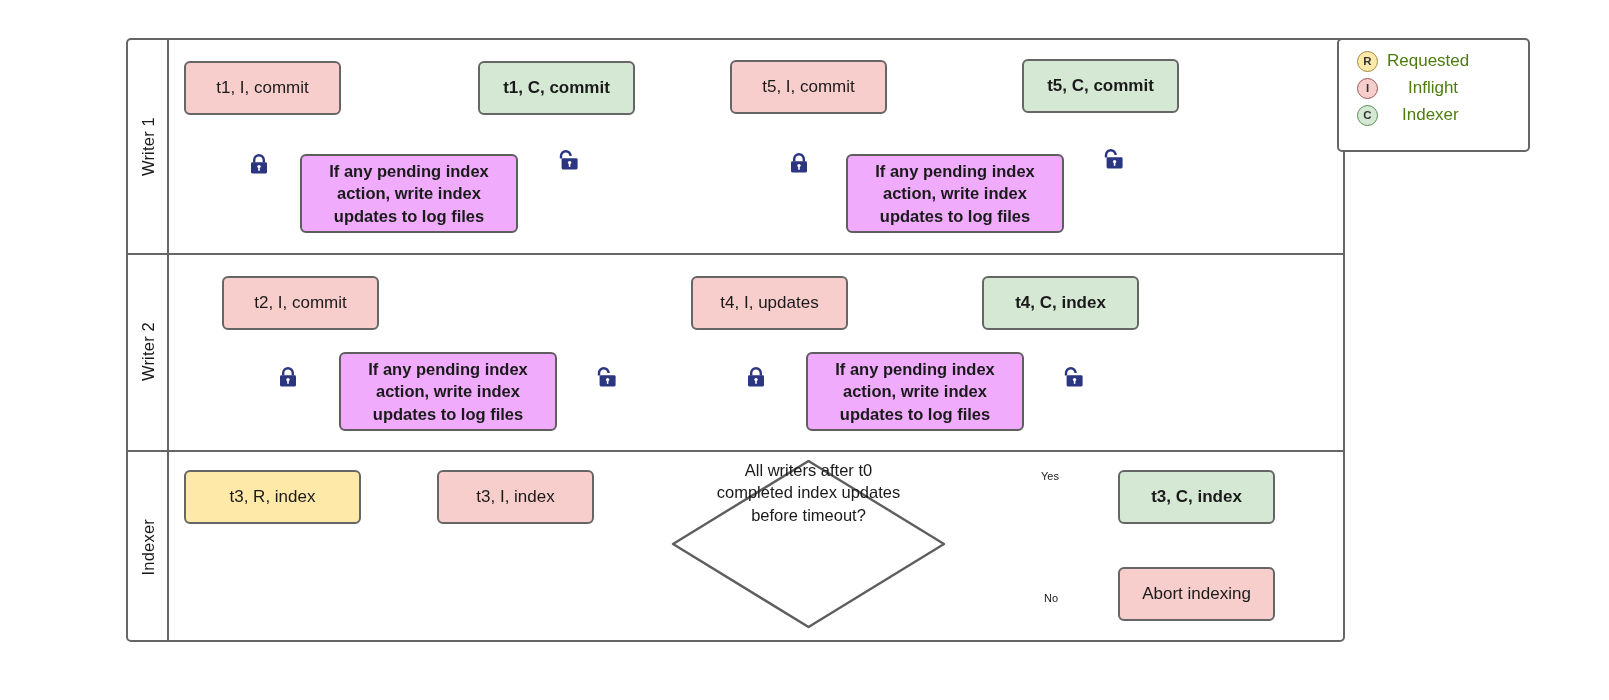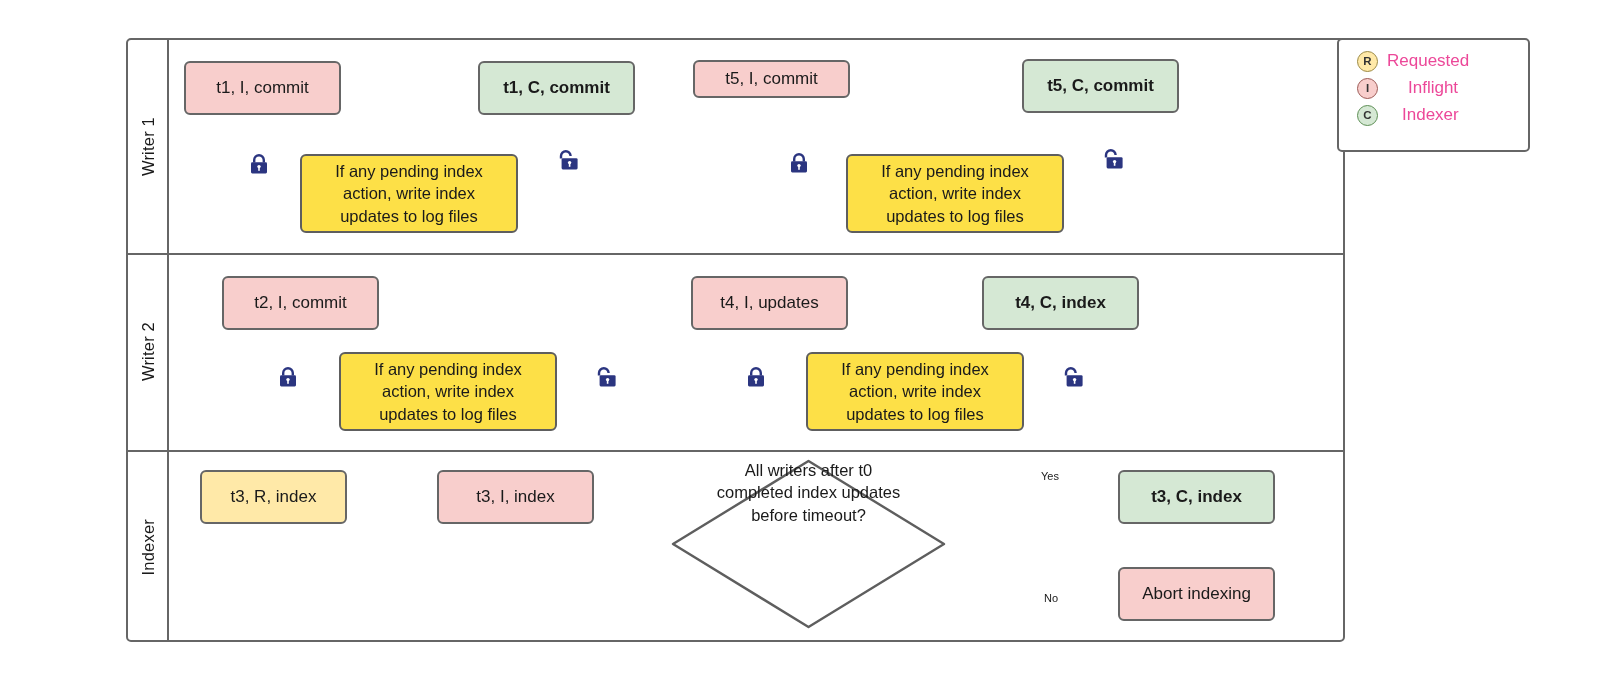--- a/index.html
+++ b/index.html
@@ -19,21 +19,21 @@
   .lane-label span{writing-mode:vertical-rl;transform:rotate(180deg);
                    font-size:16.5px;color:#1a1a1a;letter-spacing:.2px;white-space:nowrap;}
 
   
   .node{position:absolute;box-sizing:border-box;border:2.3px solid #666666;border-radius:6px;
         display:flex;align-items:center;justify-content:center;text-align:center;
         font-size:17px;line-height:1.32;padding:2px 6px;color:#1a1a1a;}
   .n-pink{background:#f8cecc;}
   .n-green{background:#d5e8d4;font-weight:bold;}
   .n-yellow{background:#ffe9a8;}
-  .n-white{background:#fde047;border-color:#5e5e5e;}
+  .n-white{background:#f0abfc;border-color:#5e5e5e;font-weight:bold;}
   .n-proc{font-size:16.5px;line-height:1.36;}
 
   
   .diamond-wrap{position:absolute;}
   .diamond-wrap svg{position:absolute;left:0;top:0;overflow:visible;}
   .diamond-text{position:absolute;left:0;top:0;width:100%;height:100%;
                 display:flex;justify-content:center;
                 text-align:center;font-size:16.5px;line-height:1.35;color:#1a1a1a;}
 
   
@@ -48,21 +48,21 @@
   .legend{position:absolute;left:1337px;top:38px;width:193px;height:114px;
           border:2.5px solid #666666;border-radius:5px;background:#ffffff;box-sizing:border-box;
           padding:8px 0 0 18px;}
   .legend-row{display:flex;align-items:center;height:26px;margin-bottom:1px;}
   .legend-badge{width:19px;height:19px;border-radius:50%;border:1.6px solid #6b6b4a;
                 display:flex;align-items:center;justify-content:center;
                 font-size:11.5px;font-weight:600;color:#333;flex:0 0 auto;}
   .lb-r{background:#ffe9a8;border-color:#9c8a44;}
   .lb-i{background:#f8cecc;border-color:#9c5a56;}
   .lb-c{background:#d5e8d4;border-color:#5d8f55;}
-  .legend-text{font-size:17px;color:#ec4899;margin-left:9px;}
+  .legend-text{font-size:17px;color:#4d7c0f;margin-left:9px;}
 </style>
 </head>
 <body>
 
 <div id="stage">
 
   <svg id="edges" viewBox="0 0 1609 700">
     <defs>
       <marker id="arrow" markerWidth="9" markerHeight="9" refX="7.5" refY="4" orient="auto">
         <path d="M0,0.6 L8.6,4 L0,7.4 z" fill="#5e5e5e"></path>
@@ -113,21 +113,21 @@
   <div class="node n-white n-proc" style="left:300px;top:154px;width:218px;height:79px">
     <div>
       <div>If any pending index</div>
       <div>action, write index</div>
       <div>updates to log files</div>
     </div>
   </div>
 
   <div class="node n-green" style="left:478px;top:61px;width:157px;height:54px">t1, C, commit</div>
 
-  <div class="node n-pink" style="left:693px;top:60px;width:157px;height:38px">t5, I, commit</div>
+  <div class="node n-pink" style="left:730px;top:60px;width:157px;height:54px">t5, I, commit</div>
 
   <div class="node n-white n-proc" style="left:846px;top:154px;width:218px;height:79px">
     <div>
       <div>If any pending index</div>
       <div>action, write index</div>
       <div>updates to log files</div>
     </div>
   </div>
 
   <div class="node n-green" style="left:1022px;top:59px;width:157px;height:54px">t5, C, commit</div>
@@ -148,21 +148,21 @@
   <div class="node n-white n-proc" style="left:806px;top:352px;width:218px;height:79px">
     <div>
       <div>If any pending index</div>
       <div>action, write index</div>
       <div>updates to log files</div>
     </div>
   </div>
 
   <div class="node n-green" style="left:982px;top:276px;width:157px;height:54px">t4, C, index</div>
 
-  <div class="node n-yellow" style="left:200px;top:470px;width:147px;height:54px">t3, R, index</div>
+  <div class="node n-yellow" style="left:184px;top:470px;width:177px;height:54px">t3, R, index</div>
 
   <div class="node n-pink" style="left:437px;top:470px;width:157px;height:54px">t3, I, index</div>
 
   <div class="diamond-wrap" style="left:671px;top:459px;width:275px;height:170px">
     <svg width="275" height="170" viewBox="0 0 275 170">
       <polygon points="137.5,2 273,85 137.5,168 2,85" fill="#ffffff" stroke="#5e5e5e" stroke-width="2.4" stroke-linejoin="round"></polygon>
     </svg>
     <div class="diamond-text">
       <div>
         <div>All writers after t0</div>

